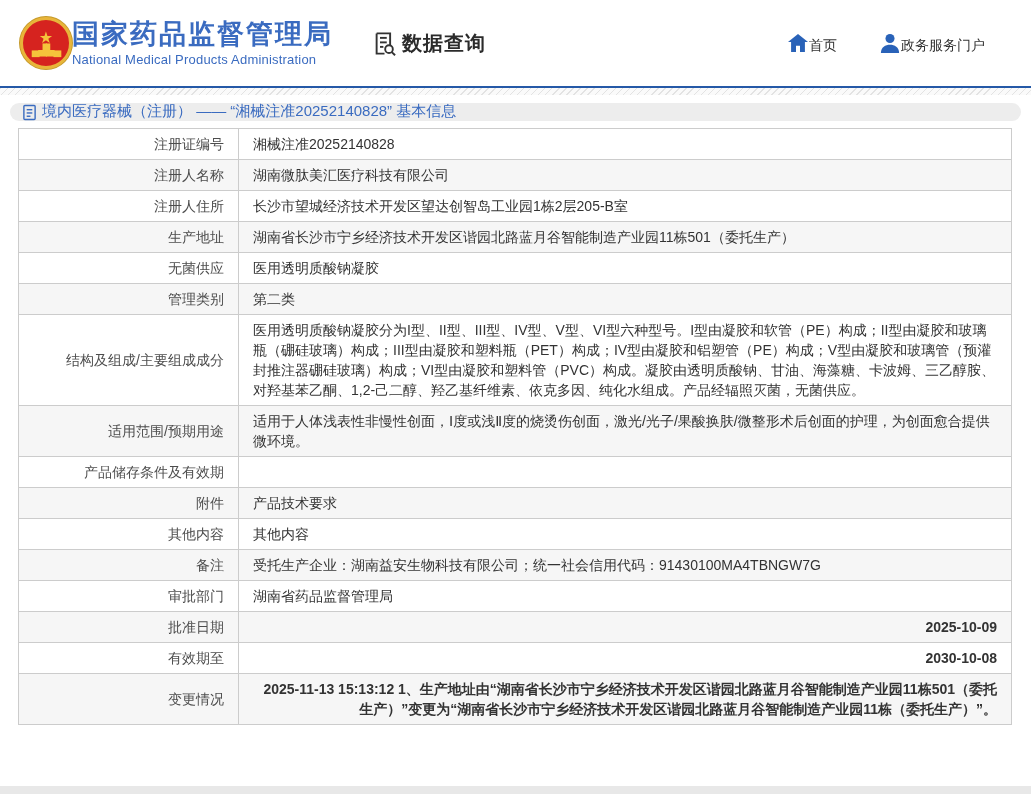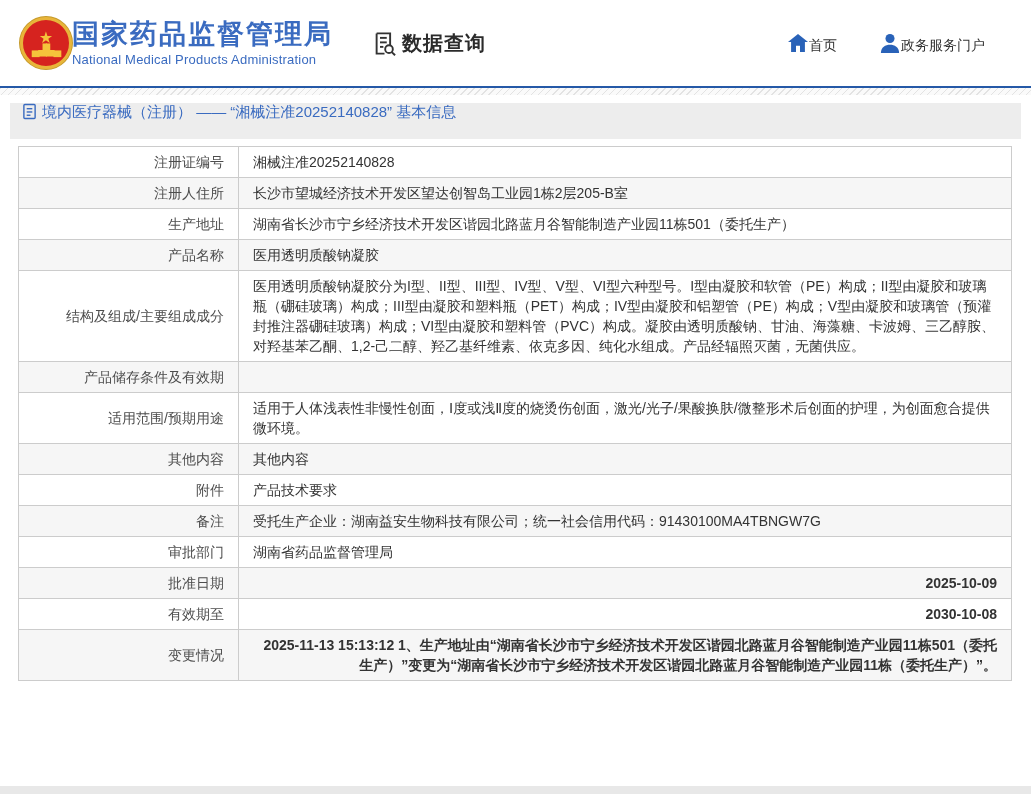--- a/index.html
+++ b/index.html
@@ -47,25 +47,26 @@
   .section-label { color: #2b2b2b; font-size: 20px; font-weight: 600; margin-left: 4px; letter-spacing: 1px; }
 
   .header-nav { margin-left: auto; display: flex; gap: 42px; }
   .nav-item { display: flex; flex-direction: row; align-items: center; cursor: pointer; }
   .nav-item svg { display: block; }
   .nav-label { color: #333; font-size: 14px; margin-top: 5px; }
 
   
   .breadcrumb {
     margin: 8px 10px 0 10px;
-    height: 36px;
+    height: 18px;
     background: #ededed;
     display: flex;
-    align-items: flex-start;
+    align-items: flex-end;
     padding: 0 12px;
+    border-radius: 11px;
   }
   .breadcrumb svg { display: block; margin-right: 5px; }
   .breadcrumb-text { color: #3a6bc0; font-size: 15px; }
 
   
   .info-table-wrap { margin: 7px 19px 0 18px; }
   table.info { width: 100%; border-collapse: collapse; table-layout: fixed; }
   table.info tr:nth-child(even) { background: #f6f6f6; }
   table.info td {
     border: 1px solid #cccccc;
@@ -151,50 +152,58 @@
   </div>
 
   <div class="info-table-wrap">
     <table class="info">
       <tbody>
         <tr class="plain">
           <td class="label-cell">注册证编号</td>
           <td class="value-cell">湘械注准20252140828</td>
         </tr>
         <tr class="plain">
+          <td class="label-cell">注册人名称</td>
+          <td class="value-cell">湖南微肽美汇医疗科技有限公司</td>
+        </tr>
+        <tr class="plain">
           <td class="label-cell">注册人住所</td>
           <td class="value-cell">长沙市望城经济技术开发区望达创智岛工业园1栋2层205-B室</td>
         </tr>
         <tr class="plain">
           <td class="label-cell">生产地址</td>
           <td class="value-cell">湖南省长沙市宁乡经济技术开发区谐园北路蓝月谷智能制造产业园11栋501（委托生产）</td>
         </tr>
         <tr class="plain">
-          <td class="label-cell">产品名称</td>
+          <td class="label-cell">无菌供应</td>
           <td class="value-cell">医用透明质酸钠凝胶</td>
+        </tr>
+        <tr class="plain">
+          <td class="label-cell">管理类别</td>
+          <td class="value-cell">第二类</td>
         </tr>
         <tr>
           <td class="label-cell">结构及组成/主要组成成分</td>
           <td class="value-cell">医用透明质酸钠凝胶分为I型、II型、III型、IV型、V型、VI型六种型号。I型由凝胶和软管（PE）构成；II型由凝胶和玻璃瓶（硼硅玻璃）构成；III型由凝胶和塑料瓶（PET）构成；IV型由凝胶和铝塑管（PE）构成；V型由凝胶和玻璃管（预灌封推注器硼硅玻璃）构成；VI型由凝胶和塑料管（PVC）构成。凝胶由透明质酸钠、甘油、海藻糖、卡波姆、三乙醇胺、对羟基苯乙酮、1,2-己二醇、羟乙基纤维素、依克多因、纯化水组成。产品经辐照灭菌，无菌供应。</td>
         </tr>
         <tr class="plain">
+          <td class="label-cell">适用范围/预期用途</td>
+          <td class="value-cell">适用于人体浅表性非慢性创面，Ⅰ度或浅Ⅱ度的烧烫伤创面，激光/光子/果酸换肤/微整形术后创面的护理，为创面愈合提供微环境。</td>
+        </tr>
+        <tr class="plain">
           <td class="label-cell">产品储存条件及有效期</td>
           <td class="value-cell"></td>
         </tr>
         <tr class="plain">
-          <td class="label-cell">适用范围/预期用途</td>
-          <td class="value-cell">适用于人体浅表性非慢性创面，Ⅰ度或浅Ⅱ度的烧烫伤创面，激光/光子/果酸换肤/微整形术后创面的护理，为创面愈合提供微环境。</td>
+          <td class="label-cell">附件</td>
+          <td class="value-cell">产品技术要求</td>
         </tr>
         <tr class="plain">
           <td class="label-cell">其他内容</td>
           <td class="value-cell">其他内容</td>
-        </tr>
-        <tr class="plain">
-          <td class="label-cell">附件</td>
-          <td class="value-cell">产品技术要求</td>
         </tr>
         <tr class="plain">
           <td class="label-cell">备注</td>
           <td class="value-cell">受托生产企业：湖南益安生物科技有限公司；统一社会信用代码：91430100MA4TBNGW7G</td>
         </tr>
         <tr class="plain">
           <td class="label-cell">审批部门</td>
           <td class="value-cell">湖南省药品监督管理局</td>
         </tr>
         <tr class="plain bold-value">

